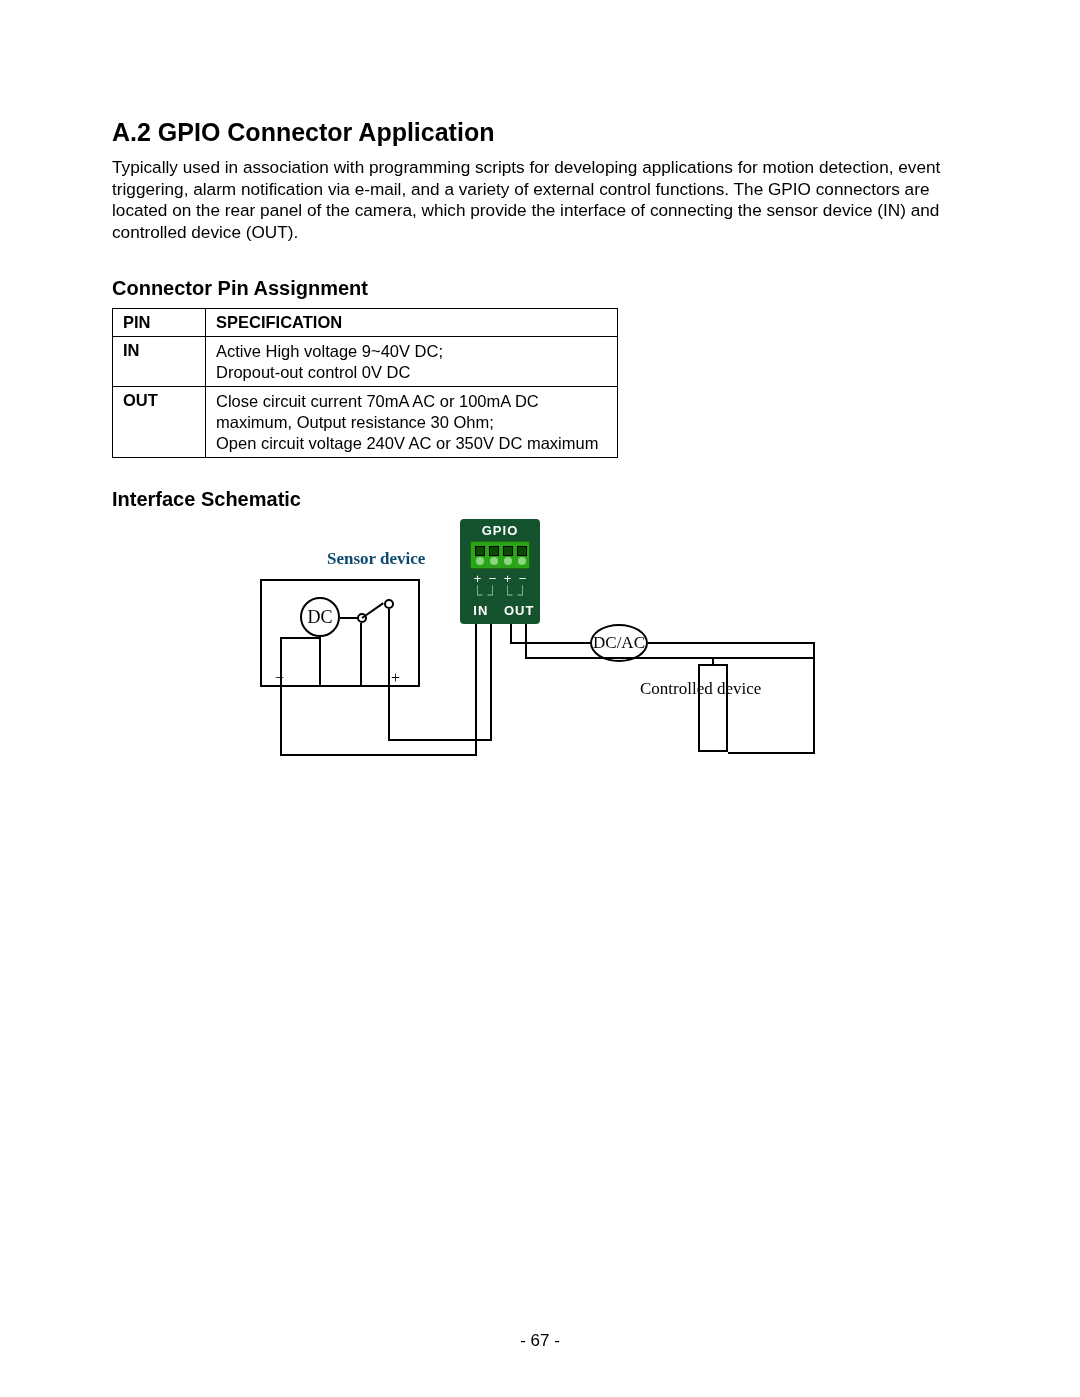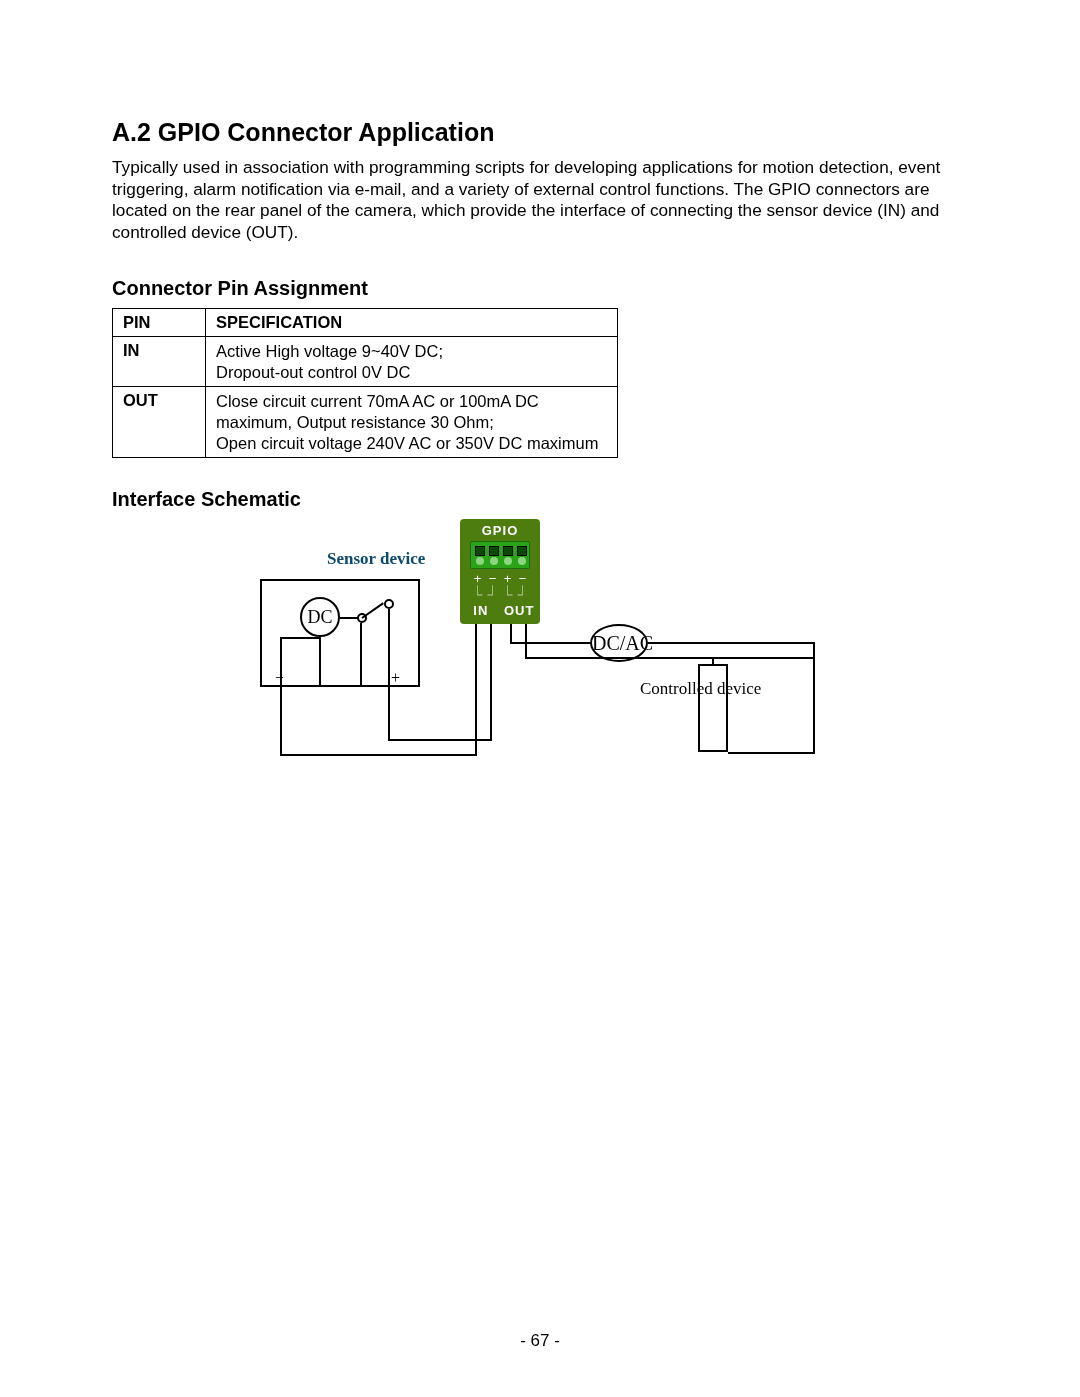--- a/index.html
+++ b/index.html
@@ -80,21 +80,21 @@
     background: #000;
   }
   .hwire { height: 2px; }
   .vwire { width: 2px; }
 
   
   .gpio {
     position: absolute;
     left: 200px; top: 0;
     width: 80px; height: 105px;
-    background: #4d7c0f;
+    background: #14532d;
     border-radius: 4px;
     color: #fff;
     font-family: Arial, sans-serif;
     text-align: center;
     box-sizing: border-box;
   }
   .gpio-title {
     position:absolute; left:0; top:4px; width:100%;
     font-size:13px; font-weight:bold; letter-spacing:1px;
   }
@@ -164,21 +164,21 @@
     width:30px; height:88px;
     border:2px solid #000; box-sizing:border-box;
   }
   .dcac-circle {
     position:absolute;
     left:330px; top:105px;
     width:58px; height:38px;
     border:2px solid #000; border-radius:50%/50%;
     box-sizing:border-box;
     font-family:"Times New Roman",serif;
-    font-size:20px; text-align:center; line-height:34px;
+    font-size:17px; text-align:center; line-height:34px;
   }
 </style>
 </head>
 <body>
 
 <div class="page">
 
   <h1 class="h1">A.2 GPIO Connector Application</h1>
 
   <p class="body-text">Typically used in association with programming scripts for developing applications for motion detection, event triggering, alarm notification via e-mail, and a variety of external control functions. The GPIO connectors are located on the rear panel of the camera, which provide the interface of connecting the sensor device (IN) and controlled device (OUT).</p>

